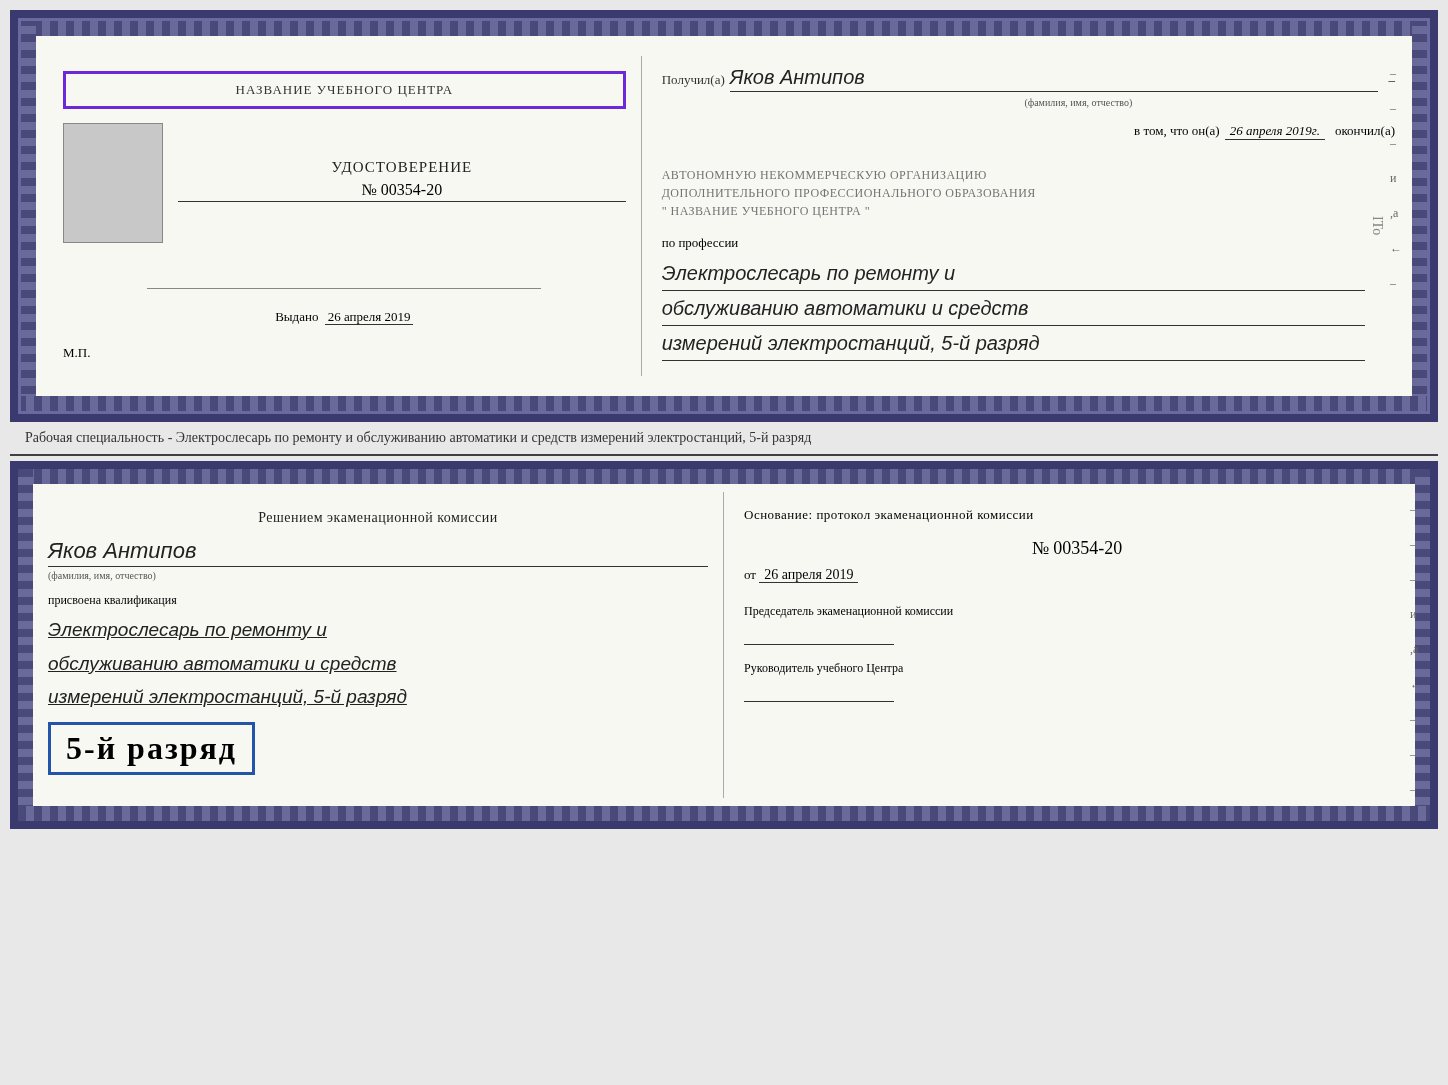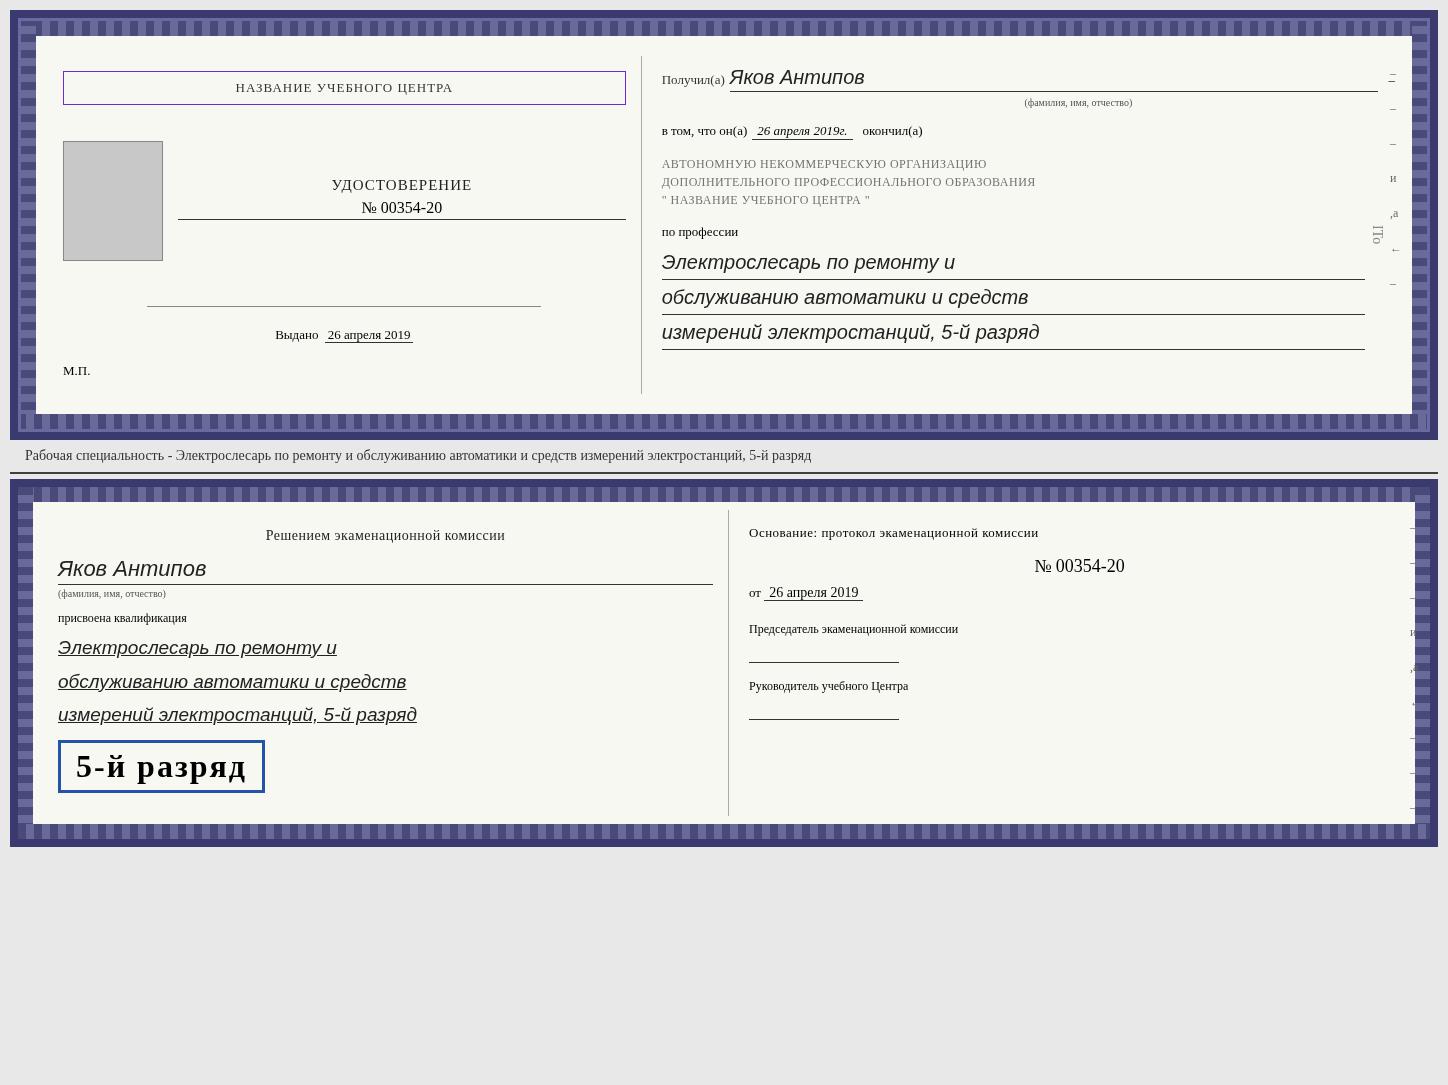--- a/index.html
+++ b/index.html
@@ -92,27 +92,27 @@
     .left-panel {
       width: 44%;
       display: flex;
       flex-direction: column;
       align-items: center;
       padding: 15px 15px 15px 25px;
       border-right: 1px solid #aaa;
     }
 
     .school-name-box {
-      border: 1px solid #6d28d9;
+      border: 3px solid #6d28d9;
       padding: 8px 15px;
       text-align: center;
       font-size: 13px;
       letter-spacing: 1px;
       color: #333;
-      margin-bottom: 36px;
+      margin-bottom: 14px;
       width: 100%;
     }
 
     .photo-placeholder {
       width: 100px;
       height: 120px;
       background: #c8c8c8;
       border: 1px solid #888;
       margin-bottom: 20px;
     }
@@ -180,22 +180,23 @@
       color: #555;
       text-align: center;
       margin-bottom: 15px;
       margin-left: 100px;
     }
 
     .vtom-line {
       font-size: 13px;
       display: flex;
       align-items: baseline;
-      margin-bottom: 15px;
+      margin-bottom: 26px;
       flex-wrap: wrap;
+      justify-content: flex-end;
     }
 
     .vtom-date {
       font-size: 13px;
       font-style: italic;
       border-bottom: 1px solid #333;
       padding: 0 5px;
     }
 
     .org-block {
@@ -507,21 +508,21 @@
 <div class="middle-text" style="width:100%; padding:8px 15px;">
   <span>Рабочая специальность - Электрослесарь по ремонту и обслуживанию автоматики и средств измерений электростанций, 5-й разряд</span>
 </div>
 
 <div class="bottom-doc-wrapper">
   <div class="bottom-doc">
     <div class="top-bar2"></div>
     <div class="side-bar-left2"></div>
     <div class="side-bar-right2"></div>
 
-    <div class="bottom-doc-inner" style="margin-top:15px; margin-bottom:15px;padding-left:10px;">
+    <div class="bottom-doc-inner" style="margin-top:15px; margin-bottom:15px;">
 
       <div class="bottom-left">
         <div class="decision-title">
           <span>Решением экаменационной комиссии</span>
         </div>
 
         <div class="person-name-large">Яков Антипов</div>
         <div class="fio-small">(фамилия, имя, отчество)</div>
 
         <div class="prisvoena-label">присвоена квалификация</div>

